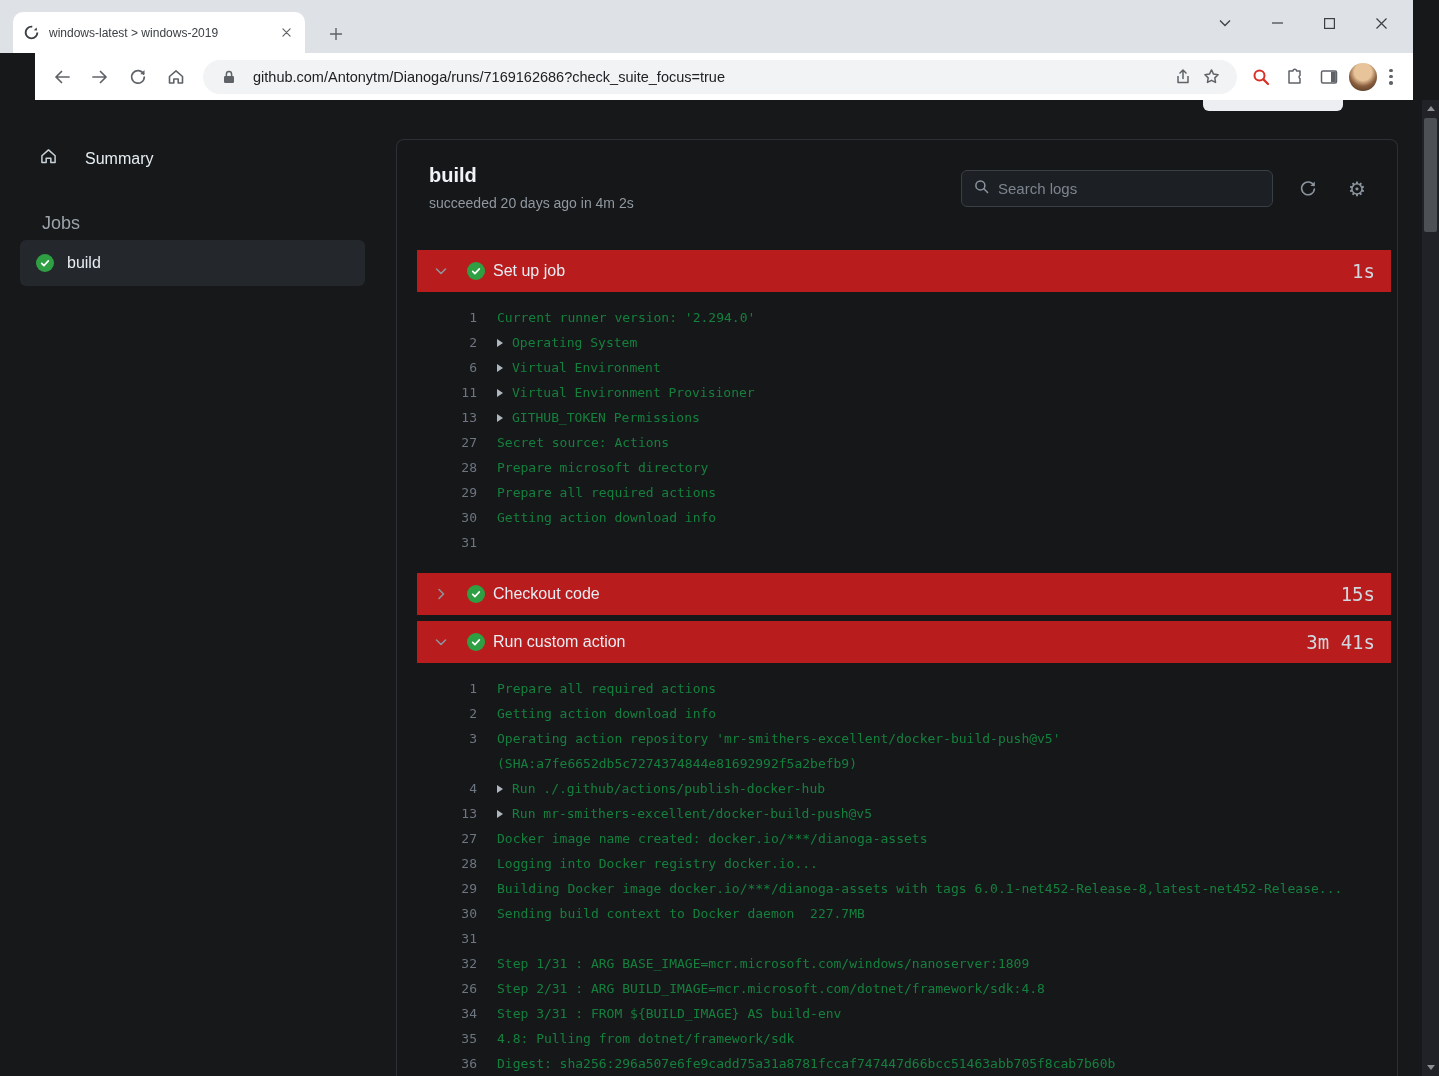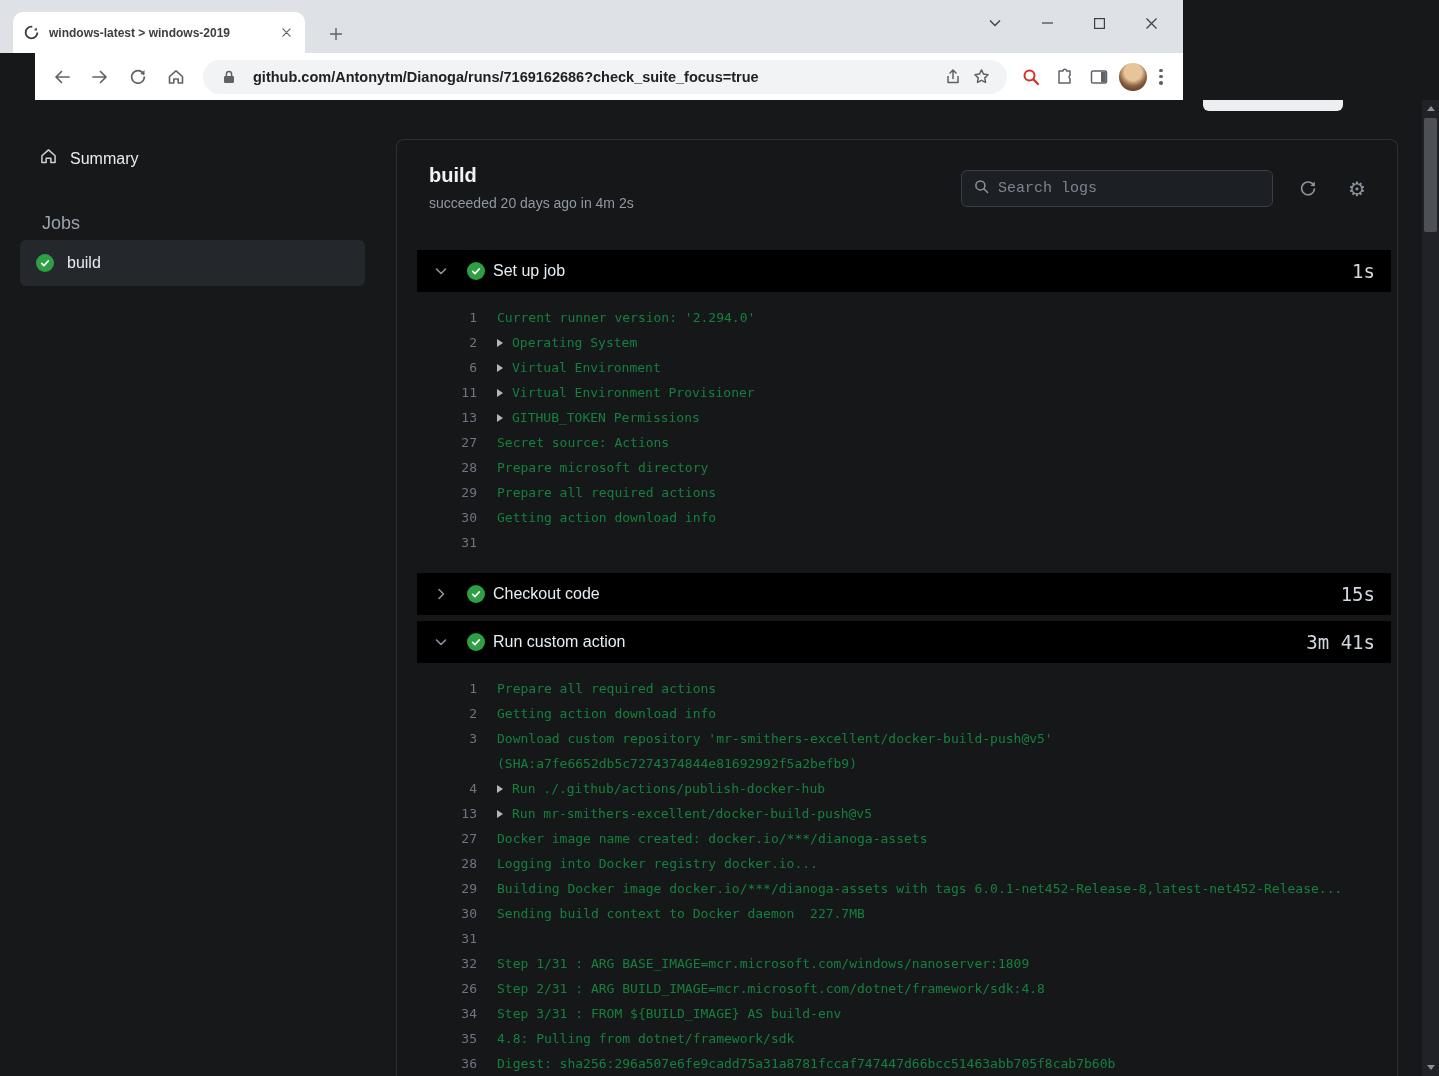--- a/index.html
+++ b/index.html
@@ -1,20 +1,20 @@
 <!DOCTYPE html>
 <html><head>
 <meta charset="utf-8">
 <style>
   * { margin:0; padding:0; box-sizing:border-box; }
   html,body { width:1439px; height:1076px; overflow:hidden; background:#161819;
               font-family:"Liberation Sans", sans-serif; }
 
   
-  .chrome { position:absolute; top:0; left:0; width:1183px; height:100px;font-weight:bold; }
+  .chrome { position:absolute; top:0; left:0; width:1413px; height:100px; }
   .tabstrip { position:relative; height:53px; background:#dee1e6; }
   .tab { position:absolute; left:13px; top:12px; width:292px; height:41px; background:#fff;
          border-radius:10px 10px 0 0; display:flex; align-items:center; padding:0 10px; cursor:default; }
   .favicon { width:17px; height:17px; flex:none; }
   .tab-title { flex:1; font-size:12px; color:#3c4043; margin-left:9px; white-space:nowrap; overflow:hidden; }
   .tab-close { width:17px; height:17px; border-radius:50%; display:flex; align-items:center; justify-content:center; }
   .newtab { position:absolute; left:322px; top:20px; width:28px; height:28px; border-radius:50%;
             display:flex; align-items:center; justify-content:center; }
   .win-controls { position:absolute; right:6px; top:0; height:46px; display:flex; }
   .win-btn { width:52px; height:46px; display:flex; align-items:center; justify-content:center; }
@@ -32,49 +32,49 @@
   .kebab i { width:3.5px; height:3.5px; border-radius:50%; background:#5f6368; }
 
   
   .page { position:absolute; top:100px; left:0; width:1439px; height:976px; background:#161819; }
 
   .partial-btn { position:absolute; left:1203px; top:0; width:140px; height:11px; background:#eceef1;
                  border-radius:0 0 6px 6px; }
 
   
   .sidebar { position:absolute; left:0; top:0; width:396px; height:100%; }
-  .summary-row { position:absolute; left:40px; top:48px; display:flex; align-items:center; gap:13px;
+  .summary-row { position:absolute; left:40px; top:48px; display:flex; align-items:center; gap:28px;
                  color:#e6edf3; font-size:16px; cursor:pointer; }
   .jobs-heading { position:absolute; left:42px; top:113px; font-size:18px; color:#9ba3ab; }
   .job-item { position:absolute; left:20px; top:140px; width:345px; height:46px; background:#24272b;
               border-radius:6px; display:flex; align-items:center; gap:13px; padding:0 16px; cursor:pointer; }
   .job-name { color:#e6edf3; font-size:16px; }
 
   .check-badge { width:18px; height:18px; border-radius:50%; background:#2ea043; flex:none;
                  display:flex; align-items:center; justify-content:center; }
 
   
   .card { position:absolute; left:396px; top:39px; width:1002px; height:937px; background:#151719;
           border:1px solid #2c2f35; border-bottom:none; border-radius:8px 8px 0 0; overflow:hidden; }
   .card-header { position:relative; height:110px; }
   .run-title { position:absolute; left:32px; top:24px; font-size:20px; font-weight:700; color:#f0f3f6; }
   .run-subtitle { position:absolute; left:32px; top:55px; font-size:14px; color:#9198a1; }
   .search-box { position:absolute; left:564px; top:30px; width:312px; height:37px; background:#1c1f23;
                 border:1px solid #3a3f45; border-radius:6px; display:flex; align-items:center; padding:0 12px; }
   .search-box input { flex:1; background:transparent; border:none; outline:none; color:#c9d1d9;
-                      font-size:15px; margin-left:9px; font-family:Liberation Mono, monospace; }
+                      font-size:15px; margin-left:9px; font-family:Liberation Sans, sans-serif; }
   .search-box input::placeholder { color:#7d8590; }
   .hdr-icon-btn { position:absolute; top:36px; width:26px; height:26px; display:flex; align-items:center;
                   justify-content:center; color:#8b949e; }
   .refresh-btn { left:898px; }
   .gear-btn { left:947px; font-size:20px; line-height:1; }
 
   
   .sections { padding:0 6px 0 20px; }
-  .sec-head { display:flex; align-items:center; height:42px; background:#000000; padding:0 16px;
+  .sec-head { display:flex; align-items:center; height:42px; background:#b91c1c; padding:0 16px;
               cursor:pointer; margin-top:6px; }
   .sec-head:first-child { margin-top:0; }
   .chev { width:16px; height:16px; display:flex; align-items:center; justify-content:center; flex:none; }
   .chev.right { transform:rotate(-90deg); }
   .sec-head .check-badge { margin-left:18px; }
   .sec-title { margin-left:8px; font-size:16px; color:#e6edf3; }
   .sec-dur { margin-left:auto; font-family:"DejaVu Sans Mono", monospace; font-size:19px; color:#d0d7de; }
 
   .sec-body { padding:13px 0 12px; }
   .log-line { display:flex; min-height:25px; line-height:25px; white-space:pre;
@@ -311,21 +311,21 @@
             <svg width="10" height="10" viewBox="0 0 12 12">
               <path d="M2 6.4l2.7 2.7L10 3.4" fill="none" stroke="#fff" stroke-width="2" stroke-linecap="round" stroke-linejoin="round"></path>
             </svg>
           </span>
           <span class="sec-title">Run custom action</span>
           <span class="sec-dur">3m 41s</span>
         </div>
         <div class="sec-body">
           <div class="log-line"><span class="ln">1</span><span class="lt">Prepare all required actions</span></div>
           <div class="log-line"><span class="ln">2</span><span class="lt">Getting action download info</span></div>
-          <div class="log-line"><span class="ln">3</span><span class="lt">Download custom repository 'mr-smithers-excellent/docker-build-push@v5'</span></div>
+          <div class="log-line"><span class="ln">3</span><span class="lt">Operating action repository 'mr-smithers-excellent/docker-build-push@v5'</span></div>
           <div class="log-line"><span class="ln"></span><span class="lt">(SHA:a7fe6652db5c7274374844e81692992f5a2befb9)</span></div>
           <div class="log-line"><span class="ln">4</span><span class="lt"><span class="tri"></span>Run ./.github/actions/publish-docker-hub</span></div>
           <div class="log-line"><span class="ln">13</span><span class="lt"><span class="tri"></span>Run mr-smithers-excellent/docker-build-push@v5</span></div>
           <div class="log-line"><span class="ln">27</span><span class="lt">Docker image name created: docker.io/***/dianoga-assets</span></div>
           <div class="log-line"><span class="ln">28</span><span class="lt">Logging into Docker registry docker.io...</span></div>
           <div class="log-line"><span class="ln">29</span><span class="lt">Building Docker image docker.io/***/dianoga-assets with tags 6.0.1-net452-Release-8,latest-net452-Release...</span></div>
           <div class="log-line"><span class="ln">30</span><span class="lt">Sending build context to Docker daemon  227.7MB</span></div>
           <div class="log-line"><span class="ln">31</span><span class="lt"></span></div>
           <div class="log-line"><span class="ln">32</span><span class="lt">Step 1/31 : ARG BASE_IMAGE=mcr.microsoft.com/windows/nanoserver:1809</span></div>
           <div class="log-line"><span class="ln">26</span><span class="lt">Step 2/31 : ARG BUILD_IMAGE=mcr.microsoft.com/dotnet/framework/sdk:4.8</span></div>

